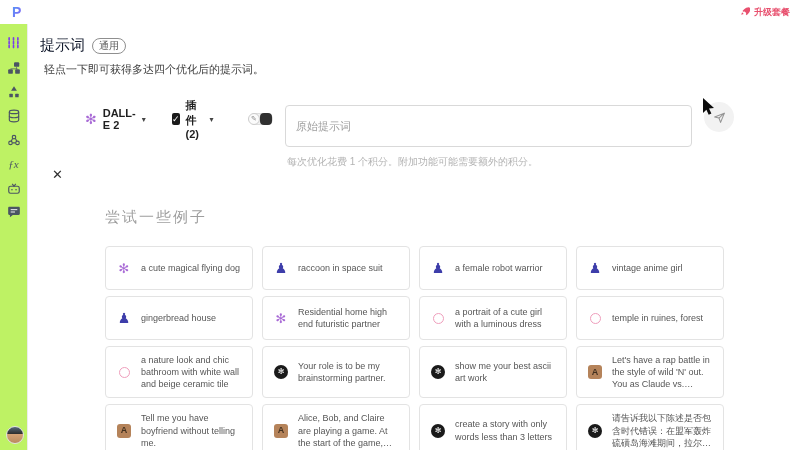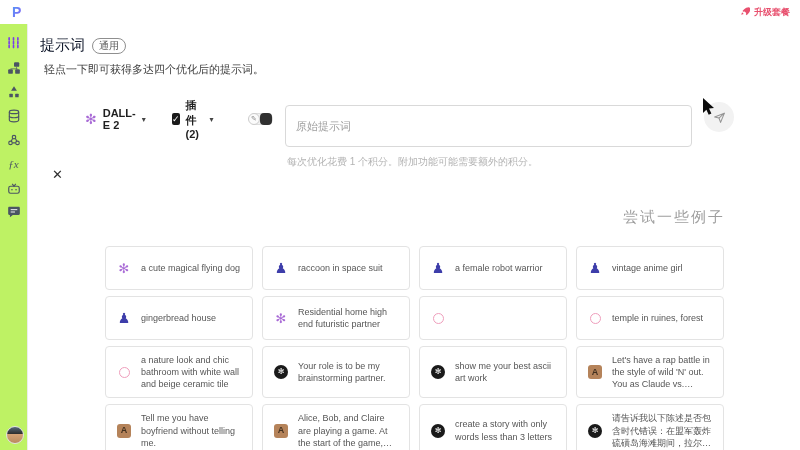--- a/index.html
+++ b/index.html
@@ -35,21 +35,21 @@
   .checkbox{width:12px;height:12px;background:#1a1a1a;border-radius:2px;color:#fff;font-size:9px;display:flex;align-items:center;justify-content:center;line-height:1;}
   .toggle{position:absolute;left:221px;top:8px;width:24px;height:12px;background:#f1f1f1;border:1px solid #ddd;border-radius:7px;cursor:pointer;box-sizing:border-box;}
   .toggle .pencil{position:absolute;left:-2px;top:-1px;width:12px;height:12px;border-radius:50%;background:#fbfbfb;border:1px solid #ccc;font-size:7px;color:#888;display:flex;align-items:center;justify-content:center;box-sizing:border-box;}
   .toggle .knob{position:absolute;right:0px;top:-1px;width:12px;height:12px;border-radius:4px;background:#303030;}
   .prompt-input{position:absolute;left:257px;top:0;width:407px;height:42px;border:1px solid #d9d9d9;border-radius:4px;box-sizing:border-box;font-size:11px;padding:0 10px;color:#333;outline:none;font-family:inherit;}
   .prompt-input::placeholder{color:#9e9e9e;}
   .credit-note{position:absolute;left:259px;top:50px;font-size:10px;color:#b3b3b3;white-space:nowrap;}
   .send-btn{position:absolute;left:676px;top:-3px;width:30px;height:30px;border-radius:50%;background:#f2f2f2;display:flex;align-items:center;justify-content:center;cursor:pointer;border:none;}
   .cursor{position:absolute;left:674px;top:-7px;z-index:6;pointer-events:none;}
   
-  .examples-heading{position:absolute;left:77px;top:184px;width:620px;text-align:right;font-size:15px;color:#9e9e9e;letter-spacing:2px;}
+  .examples-heading{position:absolute;left:77px;top:184px;width:620px;text-align:left;font-size:15px;color:#9e9e9e;letter-spacing:2px;}
   .grid{position:absolute;left:77px;top:222px;width:620px;display:grid;grid-template-columns:repeat(4,148px);column-gap:9px;row-gap:6px;}
   .card{display:flex;align-items:center;gap:9px;padding:7px 10px;border:1px solid #e3e3e3;border-radius:4px;background:#fff;min-height:44px;box-sizing:border-box;cursor:pointer;}
   .ic-wrap{width:16px;flex-shrink:0;display:flex;align-items:center;justify-content:center;}
   .ic{display:flex;align-items:center;justify-content:center;line-height:1;}
   .ic-openai{color:#a96bd6;font-size:13px;}
   .ic-sd{color:#3d3daa;font-size:14px;}
   .ic-ring{width:9px;height:9px;border:1.5px solid #ef9ebc;border-radius:50%;}
   .ic-chatgpt{width:14px;height:14px;border-radius:50%;background:#1a1a1a;color:#fff;font-size:8px;}
   .ic-claude{width:14px;height:14px;border-radius:3px;background:#b5835a;color:#42301f;font-size:9px;font-weight:bold;}
   .card-text{font-size:9px;color:#565656;line-height:1.35;display:-webkit-box;-webkit-line-clamp:3;-webkit-box-orient:vertical;overflow:hidden;}
@@ -222,20 +222,21 @@
     <span class="ic-wrap">
           <span class="ic ic-openai">✻</span>
         </span>
     <span class="card-text">Residential home high end futuristic partner</span>
   </div>
 
   <div class="card">
     <span class="ic-wrap">
           <span class="ic ic-ring"></span>
         </span>
+    <span class="card-text">a portrait of a cute girl with a luminous dress</span>
   </div>
 
   <div class="card">
     <span class="ic-wrap">
           <span class="ic ic-ring"></span>
         </span>
     <span class="card-text">temple in ruines, forest</span>
   </div>
 
   <div class="card">

